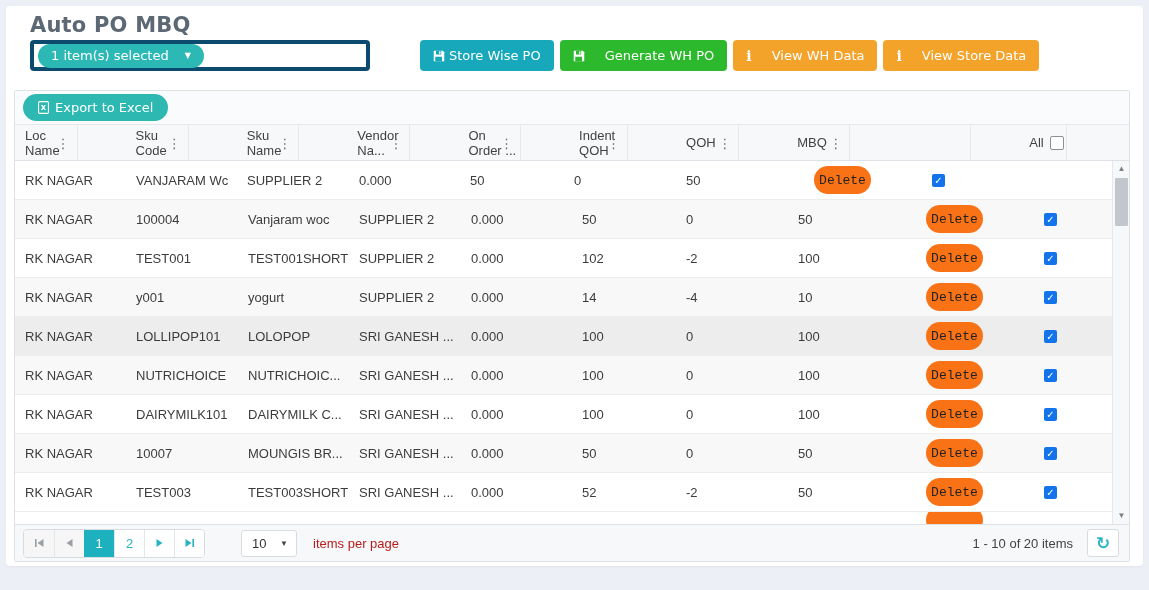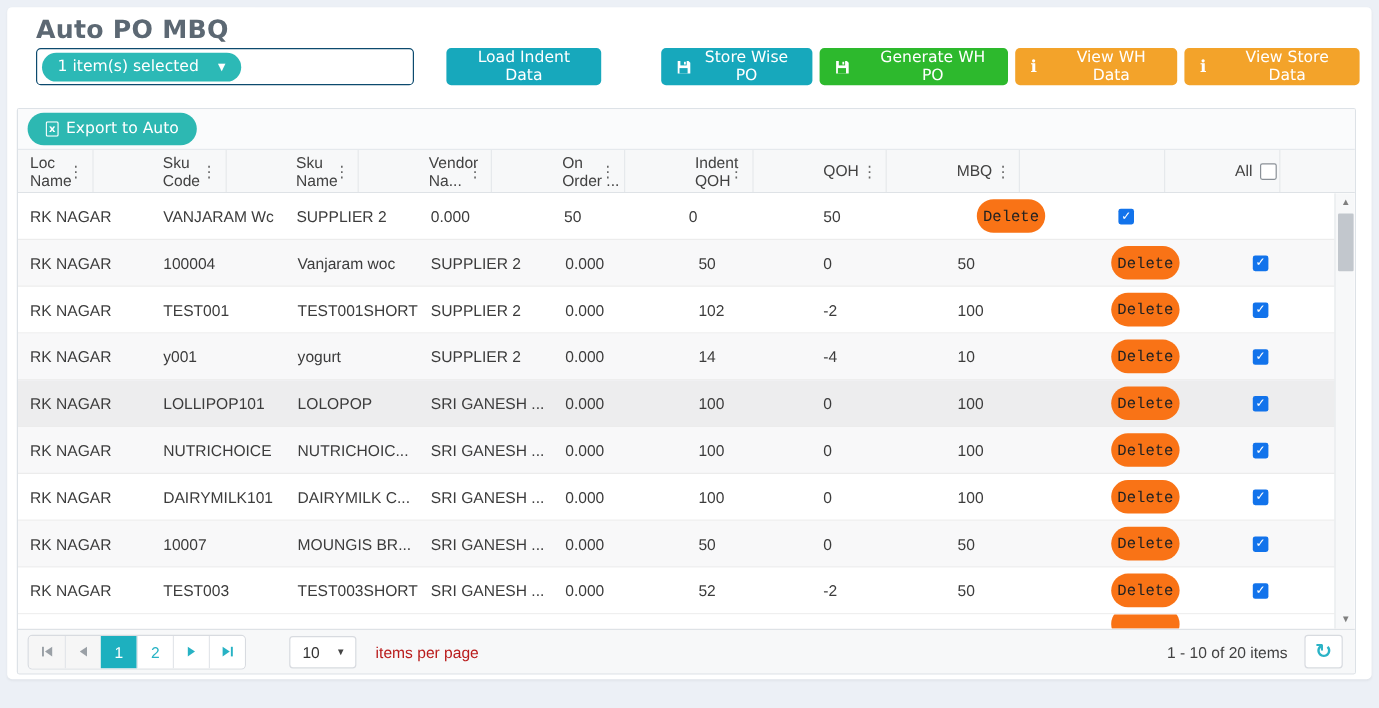--- a/index.html
+++ b/index.html
@@ -5,21 +5,21 @@
   * { margin:0; padding:0; box-sizing:border-box; }
   html,body { width:1149px; height:590px; background:#ecf0f6; font-family:"Liberation Sans",sans-serif; overflow:hidden; }
 
   .card { position:absolute; left:6px; top:6px; width:1137px; height:560px; background:#fff;
           border-radius:4px; box-shadow:0 1px 2px rgba(0,0,0,.05); }
 
   .page-title { position:absolute; left:24px; top:7px; font-family:"DejaVu Sans",sans-serif;
                 font-size:21px; font-weight:600; color:#5c6873; letter-spacing:.2px; }
 
   .controls { position:absolute; left:24px; top:34px; right:10px; height:31px; display:flex; align-items:center; }
-  .multiselect { width:340px; height:31px; background:#fff; border:1px solid #0c4a6e; border-radius:4px;
+  .multiselect { width:340px; height:31px; background:#fff; border:4px solid #0c4a6e; border-radius:4px;
                  display:flex; align-items:center; padding-left:4px; }
   .ms-pill { background:#2cb9b6; color:#fff; height:24px; border-radius:13px; display:flex; align-items:center;
              padding:0 13px; font-family:"DejaVu Sans",sans-serif; font-size:13px; }
   .ms-caret { font-size:8px; margin-left:16px; }
 
   .btn { height:31px; border:none; border-radius:4px; color:#fff; font-family:"DejaVu Sans",sans-serif;
          font-size:13px; font-weight:500; padding:0 13px; display:flex; align-items:center; gap:4px; cursor:pointer; }
   .btn-teal { background:#17a8bc; }
   .btn-green { background:#2db92d; }
   .btn-orange { background:#f3a32a; }
@@ -92,23 +92,20 @@
   <div class="page-title">Auto PO MBQ</div>
 
   <div class="controls">
     <div class="multiselect">
       <div class="ms-pill">
         <span>1 item(s) selected</span>
         <span class="ms-caret">▼</span>
       </div>
     </div>
 
-    <button class="btn btn-teal ml-load">
-      <span>Load Indent Data</span>
-    </button>
 
     <button class="btn btn-teal ml-big">
       <span>
           <svg width="12" height="12" viewBox="0 0 16 16">
             <path fill="#fff" d="M1 1h12l2 2v12H1z"></path>
             <rect x="4" y="1" width="7" height="5" fill="#17a8bc"></rect>
             <rect x="8" y="2" width="2" height="3" fill="#fff"></rect>
             <rect x="3" y="9" width="9" height="6" fill="#17a8bc"></rect>
           </svg>
         </span>
@@ -141,21 +138,21 @@
   <div class="grid">
 
     <div class="grid-toolbar">
       <button class="export-pill">
         <span>
             <svg width="11" height="13" viewBox="0 0 12 14">
               <rect x="0.6" y="0.6" width="10.8" height="12.8" rx="1.2" fill="none" stroke="#fff" stroke-width="1.2"></rect>
               <text x="6" y="10" font-size="9" fill="#fff" text-anchor="middle" font-weight="bold" font-family="DejaVu Sans">x</text>
             </svg>
           </span>
-        <span>Export to Auto</span>
+        <span>Export to Excel</span>
       </button>
     </div>
 
     <div class="grid-header" id="grid-header">
         <div class="hcell c0">
           <span>Loc Name</span>
           <span class="hmenu">⋮</span>
         </div>
         <div class="hcell c1">
           <span>Sku Code</span>

